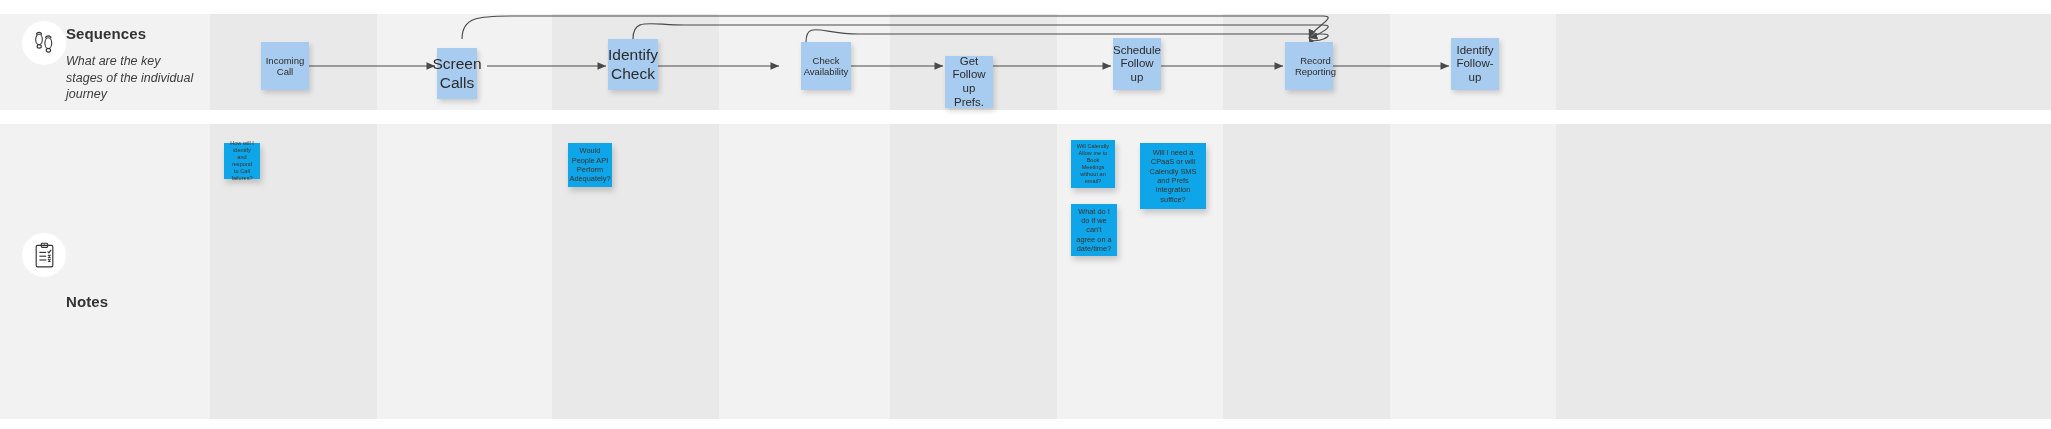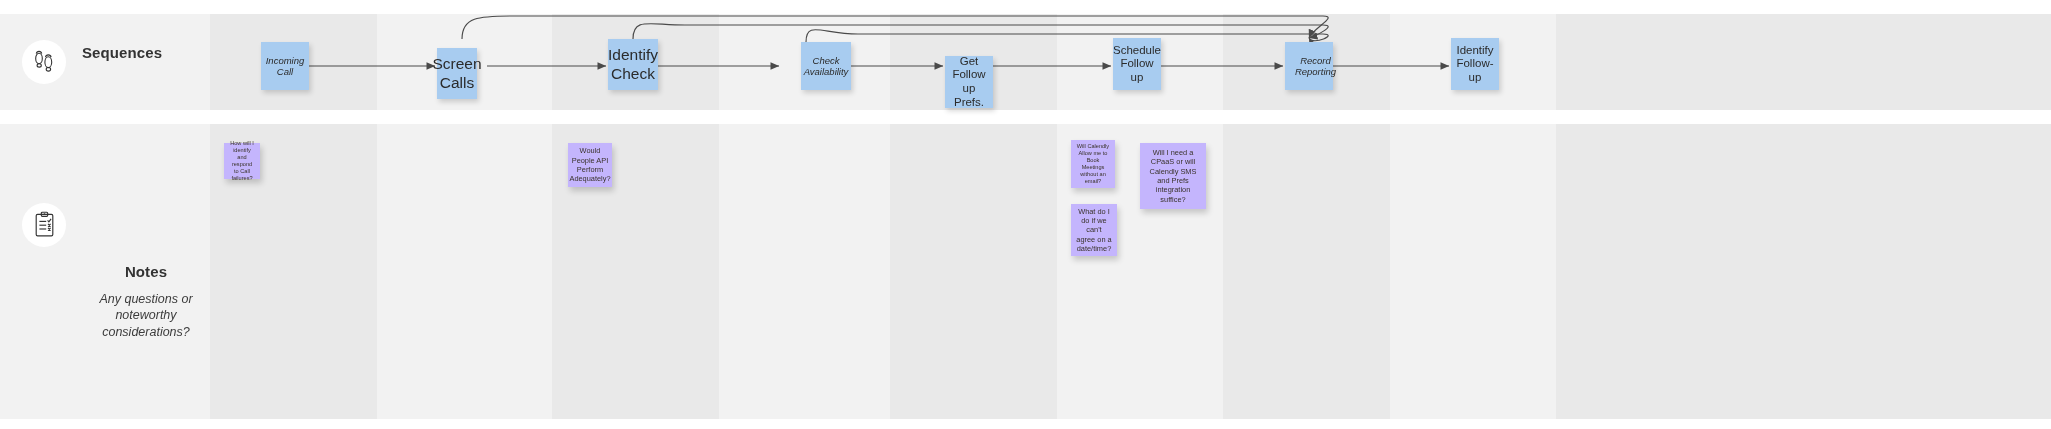--- a/index.html
+++ b/index.html
@@ -22,21 +22,21 @@
   .col.light { background: #f2f2f2; }
   .gap-band { position: absolute; left: 0; width: 2051px; background: #ffffff; }
 
   
   .label-panel {
     position: absolute; left: 0; width: 210px;
     background: #f2f2f2;
     display: flex; align-items: center;
     padding-left: 22px;
   }
-  .label-inner { display: flex; align-items: flex-start; gap: 16px; }
+  .label-inner { display: flex; align-items: flex-start; }
   .badge {
     width: 44px; height: 44px; border-radius: 50%;
     background: #ffffff;
     display: flex; align-items: center; justify-content: center;
     flex: 0 0 44px;
   }
   .label-texts { padding-top: 4px; }
   .label-title {
     font-size: 15px; font-weight: bold; color: #333333;
     letter-spacing: 0.1px; white-space: nowrap;
@@ -51,28 +51,28 @@
   .card {
     position: absolute;
     background: #a8ccf0;
     color: #2b2b2b;
     display: flex; align-items: center; justify-content: center;
     text-align: center;
     line-height: 1.18;
     box-shadow: 2px 3px 5px rgba(0,0,0,0.16);
     padding: 2px 4px;
   }
-  .card.sm  { font-size: 9.5px; font-style: italic; }
+  .card.sm  { font-size: 9.5px; }
   .card.md  { font-size: 11.5px; }
   .card.lg  { font-size: 15.5px; }
 
   
   .note {
     position: absolute;
-    background: #c4b5fd;
+    background: #0ea5e9;
     color: #39322a;
     display: flex; align-items: center; justify-content: center;
     text-align: center;
     line-height: 1.26;
     box-shadow: 2px 4px 6px rgba(0,0,0,0.18);
     padding: 12px 5px;
   }
   .note.t5 { font-size: 5.6px; }
   .note.t7 { font-size: 7.4px; }
 
@@ -109,20 +109,21 @@
           <ellipse cx="7" cy="9.5" rx="3.3" ry="5.2"></ellipse>
           <ellipse cx="7.2" cy="16.4" rx="2.1" ry="1.7"></ellipse>
           <path d="M4.3 4.6 q0.4 -2.2 2.7 -2.2 q2.3 0 2.7 2.2"></path>
           <ellipse cx="16.3" cy="13.2" rx="3.4" ry="5.4"></ellipse>
           <ellipse cx="16.4" cy="20.3" rx="2.2" ry="1.8"></ellipse>
           <path d="M13.5 8.2 q0.4 -2.3 2.8 -2.3 q2.4 0 2.8 2.3"></path>
         </svg>
       </div>
       <div class="label-texts">
         <div class="label-title">Sequences</div>
+        <div class="label-sub">What are the key stages of the individual journey</div>
       </div>
     </div>
   </div>
 
   <div class="label-panel" style="top:124px; height:295px;">
     <div class="label-inner" style="align-items:flex-start;text-align:center;">
       <div class="badge">
         <svg class="ico" width="23" height="27" viewBox="0 0 23 27" fill="none" stroke="#333" stroke-width="1.15">
           <rect x="3.2" y="3.4" width="16.6" height="21.4" rx="1.4"></rect>
           <rect x="8.3" y="1.2" width="6.4" height="4.1" rx="1"></rect>
@@ -130,21 +131,20 @@
           <line x1="6.4" y1="10.4" x2="13.2" y2="10.4"></line>
           <line x1="6.4" y1="14.2" x2="13.2" y2="14.2"></line>
           <line x1="6.4" y1="18.0" x2="13.2" y2="18.0"></line>
           <path d="M14.6 9.4 l1.3 1.5 l2.2 -3"></path>
           <path d="M15.0 12.9 l2.6 2.6 M17.6 12.9 l-2.6 2.6"></path>
           <path d="M15.0 16.9 l2.6 2.6 M17.6 16.9 l-2.6 2.6"></path>
         </svg>
       </div>
       <div class="label-texts" style="padding-top:60px;">
         <div class="label-title">Notes</div>
-        <div class="label-sub">Any questions or noteworthy considerations?</div>
       </div>
     </div>
   </div>
 
   <svg id="wires" viewBox="0 0 2051 429">
     <defs>
       <marker id="ah" markerWidth="9" markerHeight="9" refX="7.4" refY="3.2" orient="auto" markerUnits="strokeWidth">
         <path d="M0,0 L7.6,3.2 L0,6.4 z" fill="#4a4a4a"></path>
       </marker>
     </defs>

